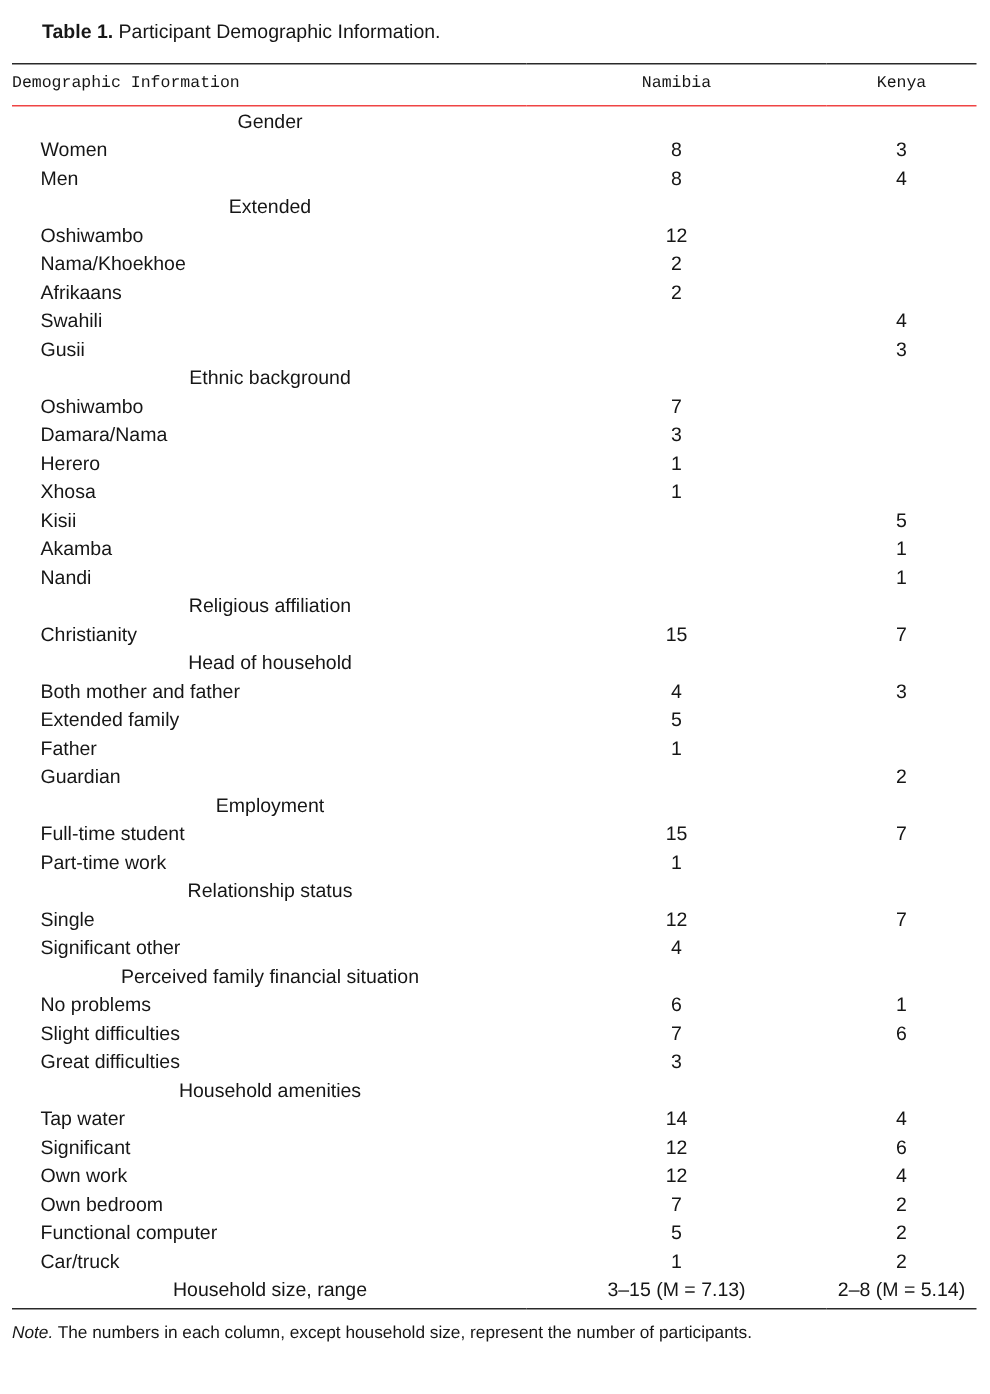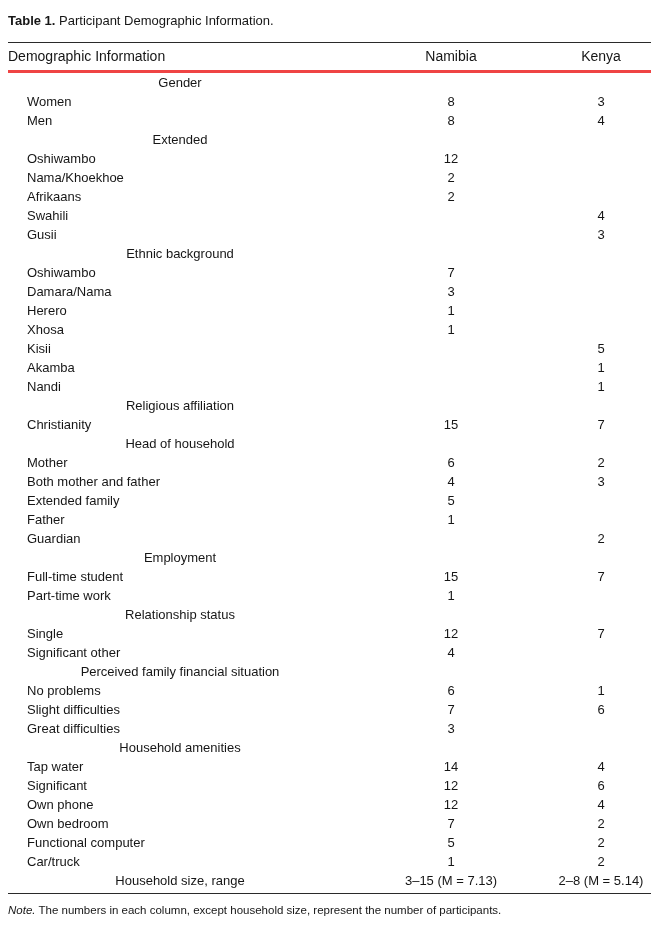--- a/index.html
+++ b/index.html
@@ -17,38 +17,39 @@
     height: 929px;
     padding: 8px 9px 0 8px;
     overflow: hidden;
   }
   .title {
     font-size: 13px;
     line-height: 16px;
     margin: 5px 0 13px 0;
     color: #161616;
   }
-  .title b { font-weight: 700; }
+  .title b { font-weight: 700; margin-left: 20px; }
   table.demo-table {
     width: 100%;
     border-collapse: collapse;
     table-layout: fixed;
     font-size: 13px;
     color: #161616;
   }
   col.c1 { width: 343px; }
   col.c2 { width: 200px; }
   col.c3 { width: 100px; }
   thead th {
     font-weight: 400;
-    font-size: 14px;
+    font-size: 11px;
     border-top: 1px solid #2a2a2a;
-    border-bottom: 3px solid #ef4444;
+    border-bottom: 1px solid #ef4444;
     padding: 6px 0 6px 0;
     line-height: 15px;
+    font-family: Liberation Mono, monospace;
   }
   th.left, td.left { text-align: left; }
   th.center, td.center { text-align: center; white-space: nowrap; }
   tbody td {
     padding: 2px 0;
     line-height: 15px;
     vertical-align: bottom;
   }
   td.sec-label { padding-left: 1px; text-align: center; }
   td.indent { padding-left: 19px; }
@@ -180,25 +181,20 @@
           <td class="left indent">Christianity</td>
           <td class="center">15</td>
           <td class="center">7</td>
         </tr>
         <tr>
           <td class="left sec-label">Head of household</td>
           <td class="center"></td>
           <td class="center"></td>
         </tr>
         <tr>
-          <td class="left indent">Mother</td>
-          <td class="center">6</td>
-          <td class="center">2</td>
-        </tr>
-        <tr>
           <td class="left indent">Both mother and father</td>
           <td class="center">4</td>
           <td class="center">3</td>
         </tr>
         <tr>
           <td class="left indent">Extended family</td>
           <td class="center">5</td>
           <td class="center"></td>
         </tr>
         <tr>
@@ -270,21 +266,21 @@
           <td class="left indent">Tap water</td>
           <td class="center">14</td>
           <td class="center">4</td>
         </tr>
         <tr>
           <td class="left indent">Significant</td>
           <td class="center">12</td>
           <td class="center">6</td>
         </tr>
         <tr>
-          <td class="left indent">Own phone</td>
+          <td class="left indent">Own work</td>
           <td class="center">12</td>
           <td class="center">4</td>
         </tr>
         <tr>
           <td class="left indent">Own bedroom</td>
           <td class="center">7</td>
           <td class="center">2</td>
         </tr>
         <tr>
           <td class="left indent">Functional computer</td>

